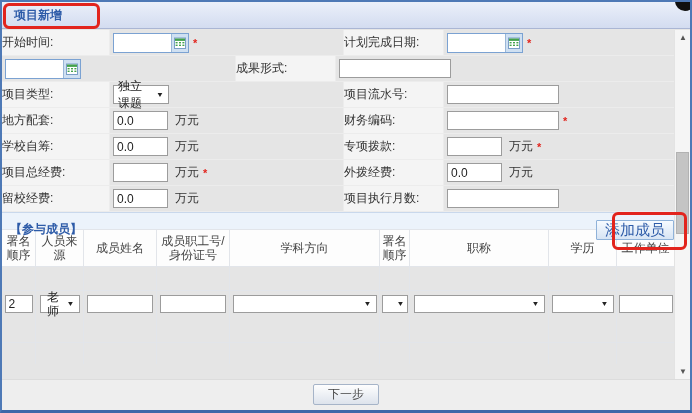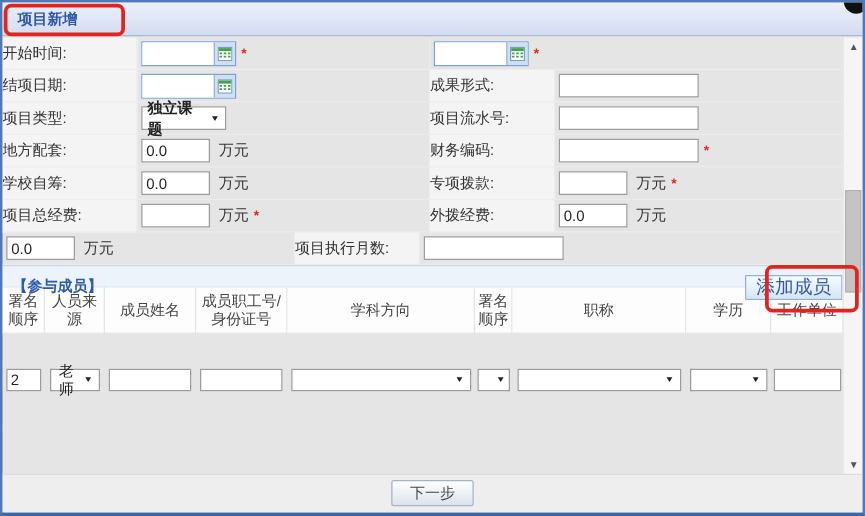--- a/index.html
+++ b/index.html
@@ -41,21 +41,21 @@
 
   .datebox { display:inline-flex; width:76px; height:20px; border:1px solid #7ba2d2; background:#fff; }
   .datebox input { flex:1; min-width:0; border:none; outline:none; font-size:12px; padding:0 2px; }
   .calbtn { width:17px; height:18px; background:#cfe0f2; border-left:1px solid #9ab7d8;
             display:flex; align-items:center; justify-content:center; cursor:pointer; }
 
   .sel { display:inline-flex; align-items:center; justify-content:space-between;
          height:19px; background:#fff; border:1px solid #9c9c9c; padding:0 4px;
          color:#222; cursor:pointer; }
   .sel .arrow { font-size:8px; color:#222; margin-left:5px; transform:scaleY(.85); }
-  .sel-type { width:68px;font-weight:bold; }
+  .sel-type { width:56px; }
 
   
   .section-band { position:relative; height:17px; background:#ecf3fb; border-top:1px solid #c9d8ec; }
   .section-title { position:absolute; left:8px; top:0; line-height:32px; font-weight:bold; color:#2d5ba8; }
   .add-btn { position:absolute; right:16px; top:7px; height:20px; padding:0 8px; line-height:18px;
              background:linear-gradient(#f7fbff,#d7e4f4); border:1px solid #8fb2d9;
              color:#2d5ba8; font-size:15px; cursor:pointer; border-radius:1px; }
 
   
   .mtable { width:672px; }
@@ -118,20 +118,21 @@
                 <rect x="5" y="5" width="2" height="1.4" fill="#44a24d"></rect>
                 <rect x="8.4" y="5" width="2" height="1.4" fill="#44a24d"></rect>
                 <rect x="1.6" y="7.6" width="2" height="1.4" fill="#44a24d"></rect>
                 <rect x="5" y="7.6" width="2" height="1.4" fill="#44a24d"></rect>
                 <rect x="8.4" y="7.6" width="2" height="1.4" fill="#44a24d"></rect>
               </svg>
           </span>
         </span>
         <span class="req">*</span>
       </div>
+      <div class="flabel r">计划完成日期:</div>
       <div class="ffield r">
         <span class="datebox">
           <input type="text" value="" style="">
           <span class="calbtn">
             <svg width="12" height="12" viewBox="0 0 12 12">
                 <rect x="0.5" y="1" width="11" height="10.5" fill="#fff" stroke="#7a9ec7"></rect>
                 <rect x="1" y="1.5" width="10" height="2.4" fill="#44a24d"></rect>
                 <rect x="1.6" y="5" width="2" height="1.4" fill="#44a24d"></rect>
                 <rect x="5" y="5" width="2" height="1.4" fill="#44a24d"></rect>
                 <rect x="8.4" y="5" width="2" height="1.4" fill="#44a24d"></rect>
@@ -139,21 +140,20 @@
                 <rect x="5" y="7.6" width="2" height="1.4" fill="#44a24d"></rect>
                 <rect x="8.4" y="7.6" width="2" height="1.4" fill="#44a24d"></rect>
               </svg>
           </span>
         </span>
         <span class="req">*</span>
       </div>
     </div>
 
     <div class="frow">
-      <div class="flabel">结项日期:</div>
       <div class="ffield l">
         <span class="datebox">
           <input type="text" value="" style="">
           <span class="calbtn">
             <svg width="12" height="12" viewBox="0 0 12 12">
                 <rect x="0.5" y="1" width="11" height="10.5" fill="#fff" stroke="#7a9ec7"></rect>
                 <rect x="1" y="1.5" width="10" height="2.4" fill="#44a24d"></rect>
                 <rect x="1.6" y="5" width="2" height="1.4" fill="#44a24d"></rect>
                 <rect x="5" y="5" width="2" height="1.4" fill="#44a24d"></rect>
                 <rect x="8.4" y="5" width="2" height="1.4" fill="#44a24d"></rect>
@@ -219,20 +219,21 @@
         <span class="req">*</span>
       </div>
       <div class="flabel r">外拨经费:</div>
       <div class="ffield r">
         <input type="text" class="txt w-money" value="0.0" style="">
         <span class="unit">万元</span>
       </div>
     </div>
 
     <div class="frow">
+      <div class="flabel">留校经费:</div>
       <div class="ffield l">
         <input type="text" class="txt w-money" value="0.0" style="">
         <span class="unit">万元</span>
       </div>
       <div class="flabel r">项目执行月数:</div>
       <div class="ffield r">
         <input type="text" class="txt w-text" value="" style="">
       </div>
     </div>
   </div>

